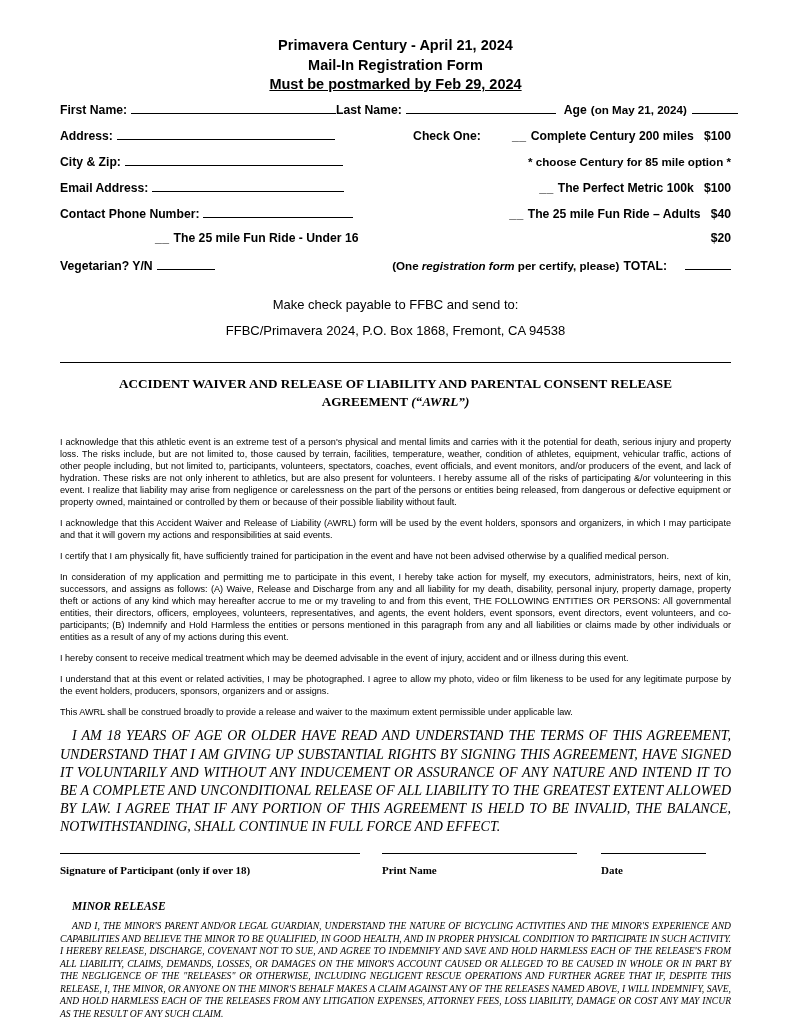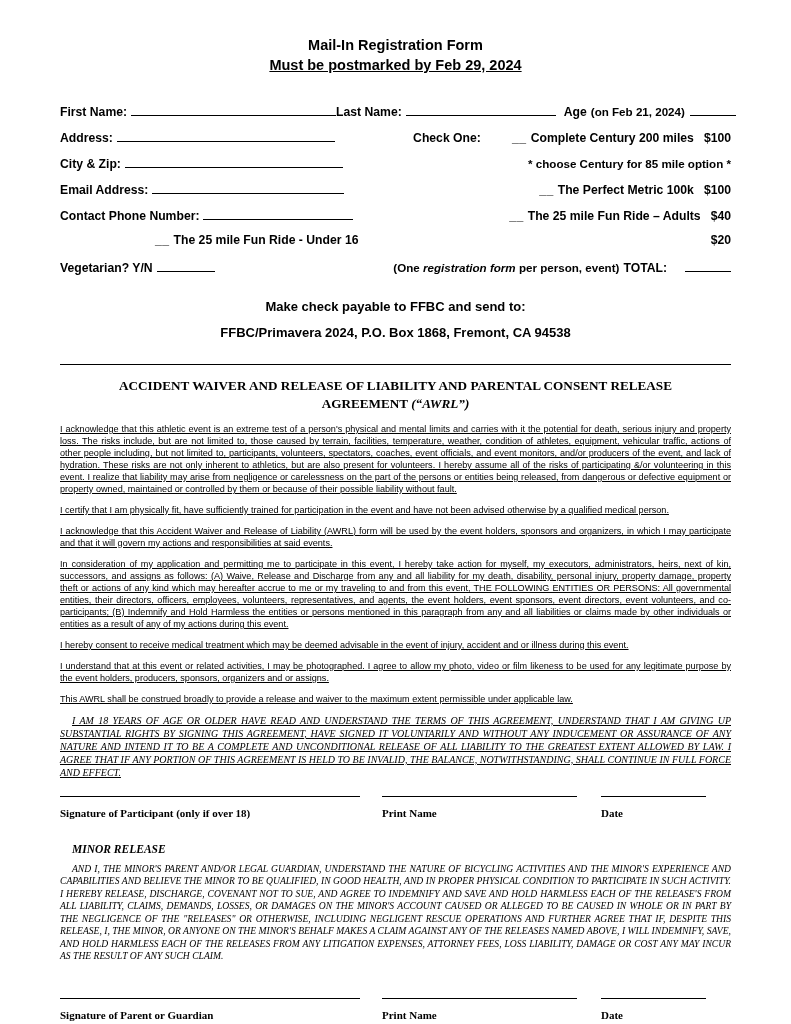--- a/index.html
+++ b/index.html
@@ -28,21 +28,21 @@
     font-family: "Liberation Sans", sans-serif;
     font-weight: bold;
     font-size: 14.5px;
     line-height: 1.35;
   }
   .doc-header .line3 {
     text-decoration: underline;
   }
   
   .reg-form {
-    margin-top: 28px;
+    margin-top: 6px;
     font-family: "Liberation Sans", sans-serif;
     font-size: 12.2px;
     font-weight: bold;
   }
   .reg-row {
     display: flex;
     align-items: baseline;
     margin-bottom: 9px;
     min-height: 17px;
   }
@@ -89,52 +89,51 @@
   .total-line {
     font-weight: bold;
     font-size: 11.6px;
   }
   .total-line em { font-style: italic; }
 
   
   .payable {
     text-align: center;
     font-family: "Liberation Sans", sans-serif;
-    font-weight: bold;
+    font-weight: normal;
     font-size: 13px;
     margin-top: 18px;
     line-height: 2.0;
   }
   .hr-sep {
     border: none;
     border-top: 1px solid #000;
     margin: 18px 0 12px 0;
   }
   
   .waiver-title {
     text-align: center;
     font-family: "Liberation Serif", serif;
     font-weight: bold;
     font-size: 13.2px;
     line-height: 1.35;
   }
   .waiver-title .sub { font-style: italic; }
   .waiver-body {
-    margin-top: 10px;
+    margin-top: 26px;
     font-family: "Liberation Sans", sans-serif;
     font-size: 9.1px;
     line-height: 1.32;
     text-align: justify;
-    text-decoration: underline;
   }
   .waiver-body p { margin: 0 0 9px 0; }
   .allcaps-italic {
     font-family: "Liberation Serif", serif;
     font-style: italic;
-    font-size: 10px;
+    font-size: 14px;
     line-height: 1.3;
     text-align: justify;
     margin: 0 0 9px 0;
     text-indent: 12px;
   }
   
   .sig-rules {
     display: flex;
     margin-top: 16px;
     align-items: flex-end;
@@ -181,36 +180,37 @@
     text-indent: 12px;
   }
   .bottom-sig { margin-top: 34px; }
 </style>
 </head>
 <body>
 
 <div class="page">
 
   <div class="doc-header">
+    <div>Primavera Century - April 21, 2024</div>
     <div>Mail-In Registration Form</div>
     <div class="line3">Must be postmarked by Feb 29, 2024</div>
   </div>
 
   <div class="reg-form">
 
     <div class="reg-row">
       <div class="left-col">
         <span class="lbl">First Name:</span>
         <span class="rule r-200"></span>
       </div>
       <div class="right-col">
         <span class="lbl">Last Name:</span>
         <span class="rule r-150"></span>
         <span class="lbl" style="margin-left:8px;">Age</span>
-        <span class="age-note">(on Feb 21, 2024)</span>
+        <span class="age-note">(on May 21, 2024)</span>
         <span class="rule r-45" style="margin-left:5px;"></span>
       </div>
     </div>
 
     <div class="reg-row">
       <div class="left-col">
         <span class="lbl">Address:</span>
         <span class="rule r-215"></span>
       </div>
       <div class="right-col">
@@ -266,43 +266,43 @@
       </div>
     </div>
 
     <div class="reg-row">
       <div class="left-col">
         <span class="lbl">Vegetarian? Y/N</span>
         <span class="rule r-60"></span>
       </div>
       <div class="right-col">
         <span style="width:95px;display:inline-block;"></span>
-        <span class="total-line"><span>(One</span> <em>registration form</em> <span>per person, event)</span></span>
+        <span class="total-line"><span>(One</span> <em>registration form</em> <span>per certify, please)</span></span>
         <span class="lbl" style="margin-left:4px;">TOTAL:</span>
         <span class="rule r-45" style="margin-left:14px;"></span>
       </div>
     </div>
   </div>
 
   <div class="payable">
     <div>Make check payable to FFBC and send to:</div>
     <div>FFBC/Primavera 2024, P.O. Box 1868, Fremont, CA 94538</div>
   </div>
 
   <hr class="hr-sep">
 
   <div class="waiver-title">
     <div>ACCIDENT WAIVER AND RELEASE OF LIABILITY AND PARENTAL CONSENT RELEASE</div>
     <div><span>AGREEMENT </span><span class="sub">(“AWRL”)</span></div>
   </div>
 
   <div class="waiver-body">
     <p>I acknowledge that this athletic event is an extreme test of a person's physical and mental limits and carries with it the potential for death, serious injury and property loss.  The risks include, but are not limited to, those caused by terrain, facilities, temperature, weather, condition of athletes, equipment, vehicular traffic, actions of other people including, but not limited to, participants, volunteers, spectators, coaches, event officials, and event monitors, and/or producers of the event, and lack of hydration. These risks are not only inherent to athletics, but are also present for volunteers. I hereby assume all of the risks of participating &amp;/or volunteering in this event. I realize that liability may arise from negligence or carelessness on the part of the persons or entities being released, from dangerous or defective equipment or property owned, maintained or controlled by them or because of their possible liability without fault.</p>
+    <p>I acknowledge that this Accident Waiver and Release of Liability (AWRL) form will be used by the event holders, sponsors and organizers, in which I may participate and that it will govern my actions and responsibilities at said events.</p>
     <p>I certify that I am physically fit, have sufficiently trained for participation in the event and have not been advised otherwise by a qualified medical person.</p>
-    <p>I acknowledge that this Accident Waiver and Release of Liability (AWRL) form will be used by the event holders, sponsors and organizers, in which I may participate and that it will govern my actions and responsibilities at said events.</p>
     <p>In consideration of my application and permitting me to participate in this event, I hereby take action for myself, my executors, administrators, heirs, next of kin, successors, and assigns as follows: (A) Waive, Release and Discharge from any and all liability for my death, disability, personal injury, property damage, property theft or actions of any kind which may hereafter accrue to me or my traveling to and from this event, THE FOLLOWING ENTITIES OR PERSONS: All governmental entities, their directors, officers, employees, volunteers, representatives, and agents, the event holders, event sponsors, event directors, event volunteers, and co-participants; (B) Indemnify and Hold Harmless the entities or persons mentioned in this paragraph from any and all liabilities or claims made by other individuals or entities as a result of any of my actions during this event.</p>
     <p>I hereby consent to receive medical treatment which may be deemed advisable in the event of injury, accident and or illness during this event.</p>
     <p>I understand that at this event or related activities, I may be photographed.  I agree to allow my photo, video or film likeness to be used for any legitimate purpose by the event holders, producers, sponsors, organizers and or assigns.</p>
     <p>This AWRL shall be construed broadly to provide a release and waiver to the maximum extent permissible under applicable law.</p>
     <p class="allcaps-italic">I AM 18 YEARS OF AGE OR OLDER HAVE READ AND UNDERSTAND THE TERMS OF THIS AGREEMENT, UNDERSTAND THAT I AM GIVING UP SUBSTANTIAL RIGHTS BY SIGNING THIS AGREEMENT, HAVE SIGNED IT VOLUNTARILY AND WITHOUT ANY INDUCEMENT OR ASSURANCE OF ANY NATURE AND INTEND IT TO BE A COMPLETE AND UNCONDITIONAL RELEASE OF ALL LIABILITY TO THE GREATEST EXTENT ALLOWED BY LAW.  I AGREE THAT IF ANY PORTION OF THIS AGREEMENT IS HELD TO BE INVALID, THE BALANCE, NOTWITHSTANDING, SHALL CONTINUE IN FULL FORCE AND EFFECT.</p>
   </div>
 
   <div class="sig-rules">
     <div class="sig-rule sig-a"></div>
     <div class="sig-gap"></div>

